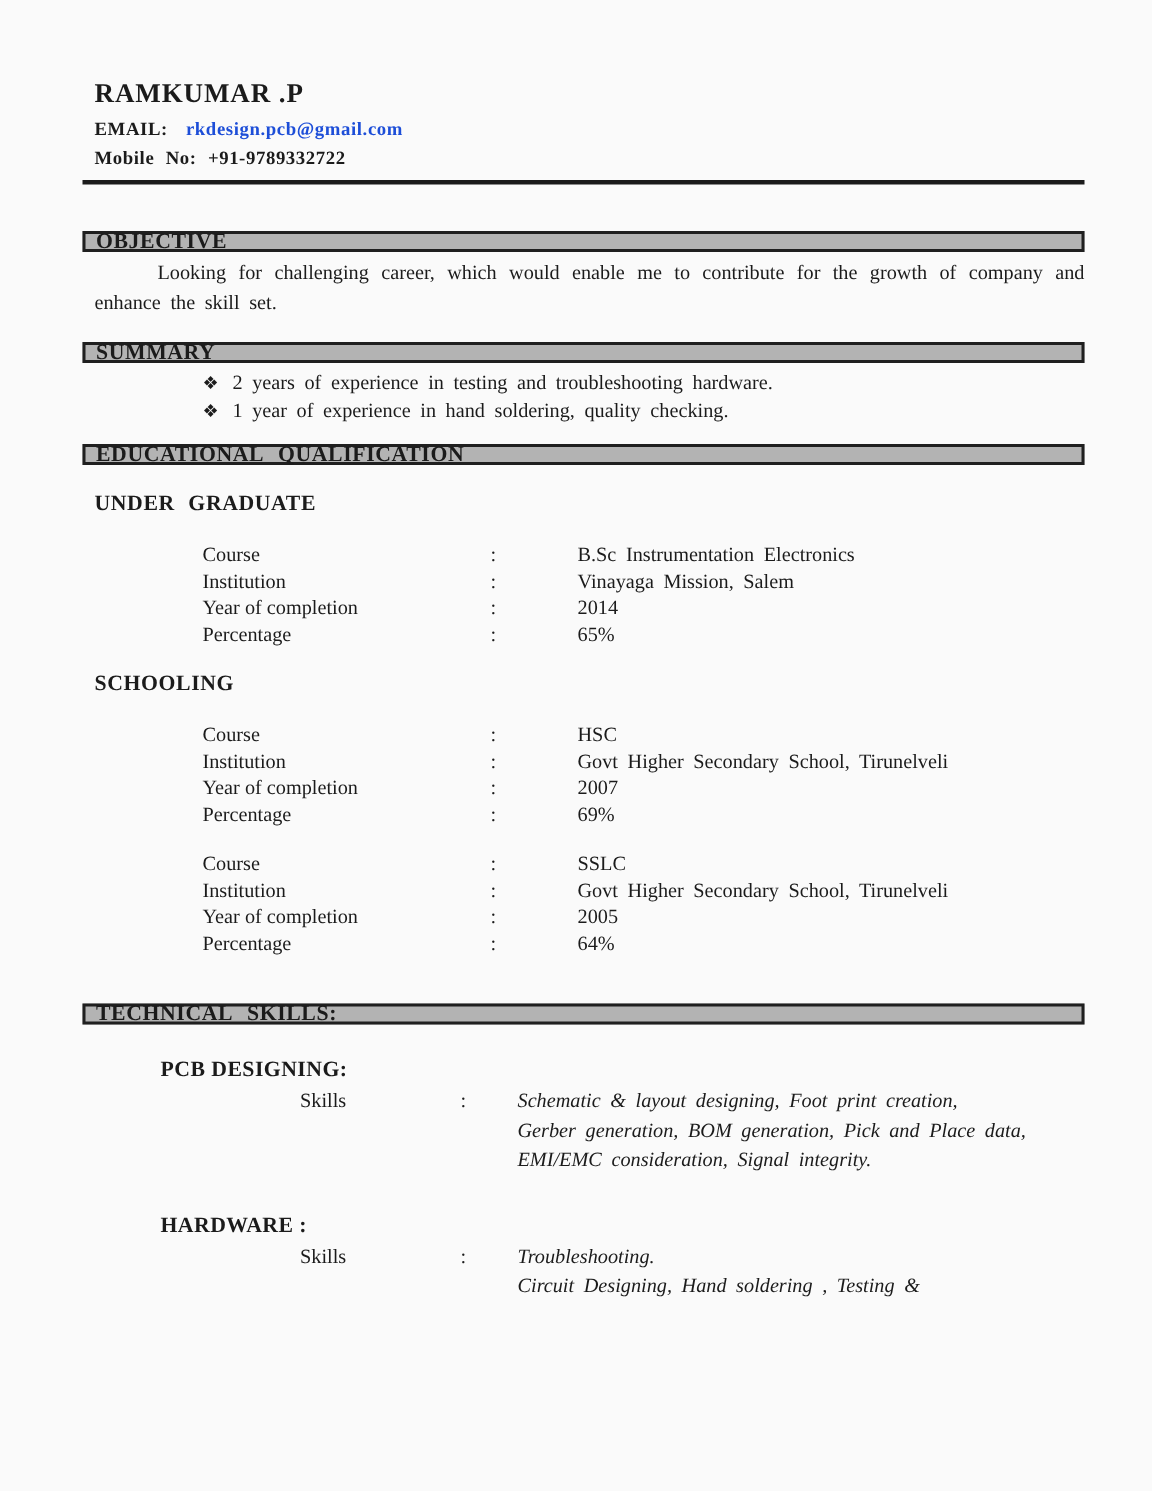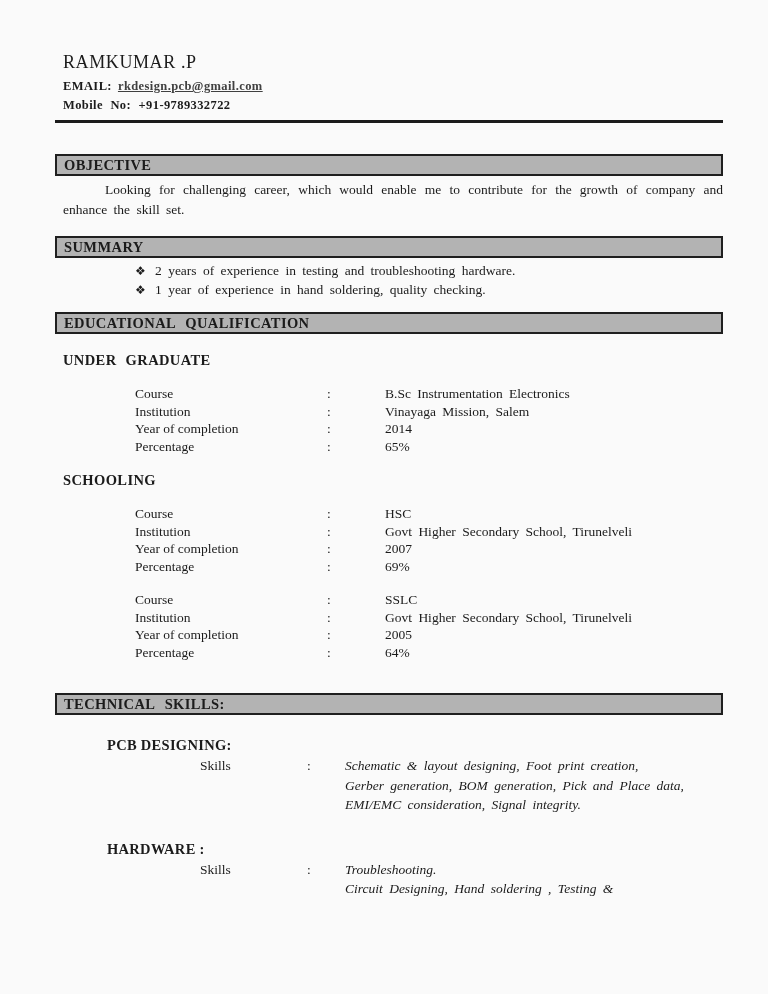--- a/index.html
+++ b/index.html
@@ -1,26 +1,26 @@
 <!DOCTYPE html>
 <html><head>
 <meta charset="utf-8">
 <style>
   html,body { margin:0; padding:0; }
   body { background:#fafafa; font-family:"Liberation Serif","DejaVu Serif",serif; color:#1b1b1b; }
   .page { position:relative; width:768px; height:994px; background:#fafafa; overflow:hidden; }
   .content { position:absolute; left:55px; top:0; width:668px; }
 
-  .name { margin:52px 0 0 8px; font-size:18px; font-weight:normal; letter-spacing:.6px; }
+  .name { margin:52px 0 0 8px; font-size:18px; font-weight:bold; letter-spacing:.6px; }
   .contact { margin:6px 0 0 8px; font-size:12.5px; font-weight:bold; letter-spacing:.4px; }
-  .email-link { color:#404040; text-decoration:underline; cursor:pointer; margin-left:6px; }
+  .email-link { color:#1d4ed8; cursor:pointer; margin-left:12px; }
   .mobile { margin:4px 0 0 8px; font-size:12.5px; font-weight:bold; letter-spacing:.4px; word-spacing:4px; }
   .rule { margin-top:7px; height:3px; background:#1b1b1b; }
 
-  .bar { box-sizing:border-box; height:22px; background:#b3b3b3; border:2px solid #1f1f1f;
+  .bar { box-sizing:border-box; height:14px; background:#b3b3b3; border:2px solid #1f1f1f;
          display:flex; align-items:center; padding-left:7px; font-weight:bold; font-size:14.5px;
          letter-spacing:.4px; word-spacing:6px; }
   .bar-objective { margin-top:31px; }
   .bar-summary   { margin-top:16px; }
   .bar-education { margin-top:13px; }
   .bar-technical { margin-top:32px; }
 
   .objective-text { margin:4px 0 0 0; padding-left:8px; font-size:13.5px; line-height:20px;
                     text-indent:42px; text-align:justify; word-spacing:3px; }
 

